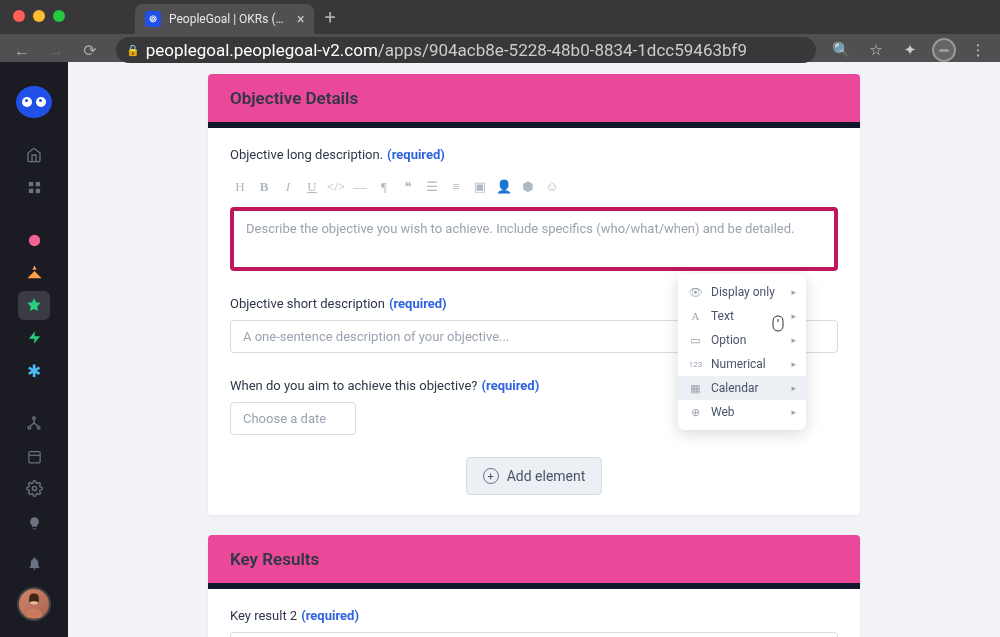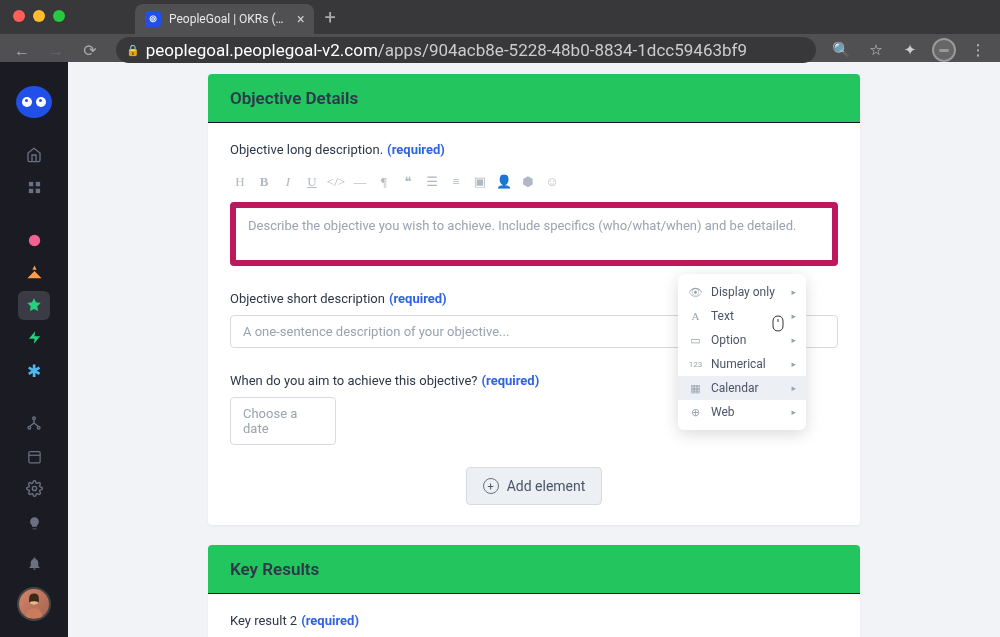--- a/index.html
+++ b/index.html
@@ -44,34 +44,34 @@
     .sidebar-icon.accent-green { color: #26d07c; }
     .sidebar-icon.accent-blue { color: #4eb8f0; }
     .sidebar-spacer { height: 18px; }
     .sidebar-bottom { margin-top: auto; margin-bottom: 16px; display: flex; flex-direction: column; align-items: center; gap: 8px; }
     .avatar { width: 34px; height: 34px; border-radius: 50%; background: linear-gradient(135deg, #d4856b, #a6634f); border: 2px solid #444; display: flex; align-items: center; justify-content: center; overflow: hidden; }
     .avatar svg { width: 28px; height: 28px; }
     
     .main-content { flex: 1; overflow-y: auto; padding: 12px 140px 20px 140px; }
     
     .card { background: #fff; border-radius: 4px; box-shadow: 0 1px 3px rgba(0,0,0,0.05); margin-bottom: 20px; }
-    .card-header { background: #22c55e; padding: 14px 22px; border-bottom: 1px solid #0f172a; border-radius: 4px 4px 0 0; }
+    .card-header { background: #ec4899; padding: 14px 22px; border-bottom: 6px solid #0f172a; border-radius: 4px 4px 0 0; }
     .card-title { font-size: 17px; font-weight: 600; color: #2d3748; }
     .card-body { padding: 16px 22px 20px 22px; position: relative; }
     
     .field-group { margin-bottom: 22px; }
     .field-label { font-size: 13px; color: #2d3748; font-weight: 400; }
     .required-tag { color: #2f63e2; font-weight: bold; font-size: 13px; }
     
     .toolbar { display: flex; gap: 4px; padding: 10px 0; margin-top: 4px; }
     .toolbar-btn { width: 20px; height: 20px; display: flex; align-items: center; justify-content: center; color: #b0b8c4; font-size: 13px; cursor: pointer; font-family: Georgia, serif; }
     
-    .textarea-input { border: 6px solid #be185d; border-radius: 4px; padding: 10px 12px; font-size: 13px; color: #9aa3af; min-height: 64px; cursor: text; }
+    .textarea-input { border: 4px solid #be185d; border-radius: 4px; padding: 10px 12px; font-size: 13px; color: #9aa3af; min-height: 64px; cursor: text; }
     .text-input { border: 1px solid #d6dae1; border-radius: 4px; padding: 8px 12px; font-size: 13px; color: #9aa3af; cursor: text; }
-    .date-input { border: 1px solid #d6dae1; border-radius: 4px; padding: 8px 12px; font-size: 13px; color: #9aa3af; width: 106px; cursor: pointer; margin-top: 8px; }
+    .date-input { border: 1px solid #d6dae1; border-radius: 4px; padding: 8px 12px; font-size: 13px; color: #9aa3af; width: 126px; cursor: pointer; margin-top: 8px; }
     
     .add-element-container { display: flex; justify-content: center; margin-top: 10px; position: relative; }
     .add-element-btn { background: #eceff4; border: 1px solid #d6dae1; border-radius: 4px; padding: 10px 16px; display: flex; align-items: center; gap: 8px; cursor: pointer; font-size: 14px; color: #4a5568; }
     .add-element-btn .plus-circle { width: 16px; height: 16px; border: 1.5px solid #6b7280; border-radius: 50%; display: flex; align-items: center; justify-content: center; font-size: 11px; }
     
     
     .dropdown-menu { position: absolute; background: #fff; border-radius: 6px; box-shadow: 0 4px 16px rgba(0,0,0,0.15); padding: 6px 0; width: 128px; top: 200px; left: 470px; z-index: 100; }
     .dropdown-item { display: flex; align-items: center; padding: 5px 10px; cursor: pointer; font-size: 12px; color: #4a5568; gap: 8px; }
     .dropdown-item:hover, .dropdown-item.hovered { background: #eceff4; }
     .dropdown-item-icon { width: 15px; display: flex; justify-content: center; color: #9aa3af; font-size: 11px; }

